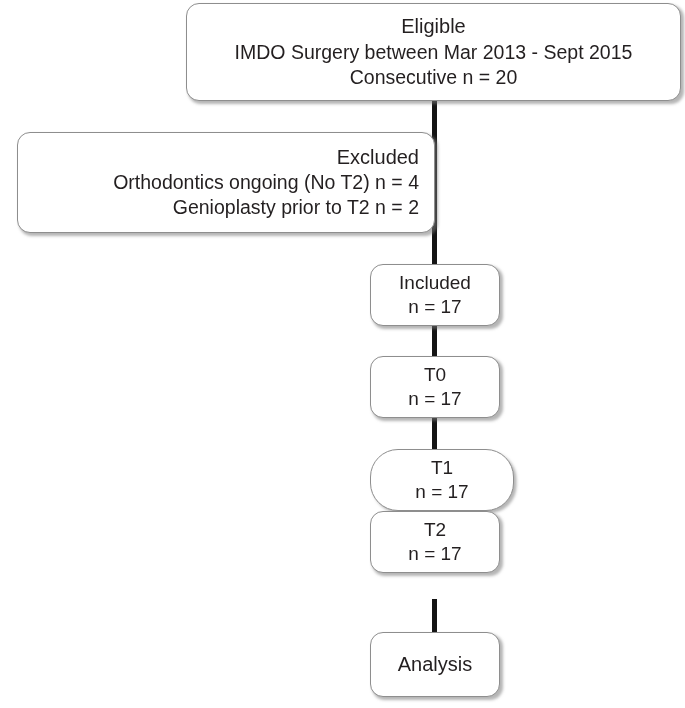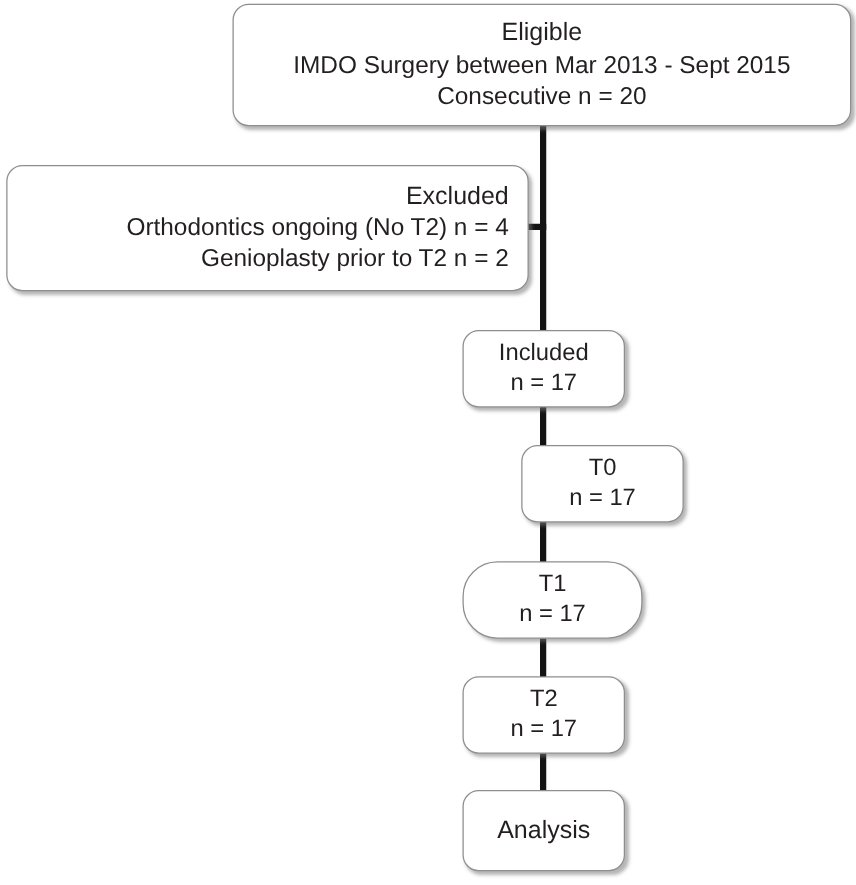--- a/index.html
+++ b/index.html
@@ -47,43 +47,43 @@
   }
   .node .title {
     font-weight: normal;
   }
 
   
   .node.center { align-items: center; text-align: center; }
   .node.center .line { padding: 0 8px; }
 
   
-  .node.right-align { align-items: flex-end; text-align: right; }
+  .node.right-align { align-items: flex-end; text-align: right; margin-left: 12px; }
   .node.right-align .line { padding-right: 15px; }
 
   
   #node-eligible {
     left: 186px; top: 3px; width: 495px; height: 98px;
     font-size: 19.5px;
   }
   #node-eligible .title { font-size: 20px; }
 
   #node-excluded {
     left: 5px; top: 132px; width: 418px; height: 101px;
     font-size: 19.5px;
   }
   #node-excluded .title { font-size: 20px; }
 
   #node-included {
     left: 370px; top: 264px; width: 130px; height: 62px;
     font-size: 19px;
   }
-  #node-t0 { left: 370px; top: 356px; width: 130px; height: 62px; font-size: 19px; margin-left: 47px; }
+  #node-t0 { left: 370px; top: 356px; width: 130px; height: 62px; font-size: 19px; }
   #node-t1 { left: 370px; top: 449px; width: 144px; height: 62px; font-size: 19px; border-radius: 28px; }
-  #node-t2 { left: 370px; top: 541px; width: 130px; height: 62px; font-size: 19px; }
+  #node-t2 { left: 370px; top: 511px; width: 130px; height: 62px; font-size: 19px; }
   #node-analysis {
     left: 370px; top: 632px; width: 130px; height: 65px;
     font-size: 20px;
   }
 
   
   #line-eligible-included { left: 432px; top: 99px; height: 168px; }
   #line-excluded-stub     { left: 417px; top: 179px; width: 20px; }
   #line-included-t0       { left: 432px; top: 322px; height: 38px; }
   #line-t0-t1             { left: 432px; top: 414px; height: 39px; }

